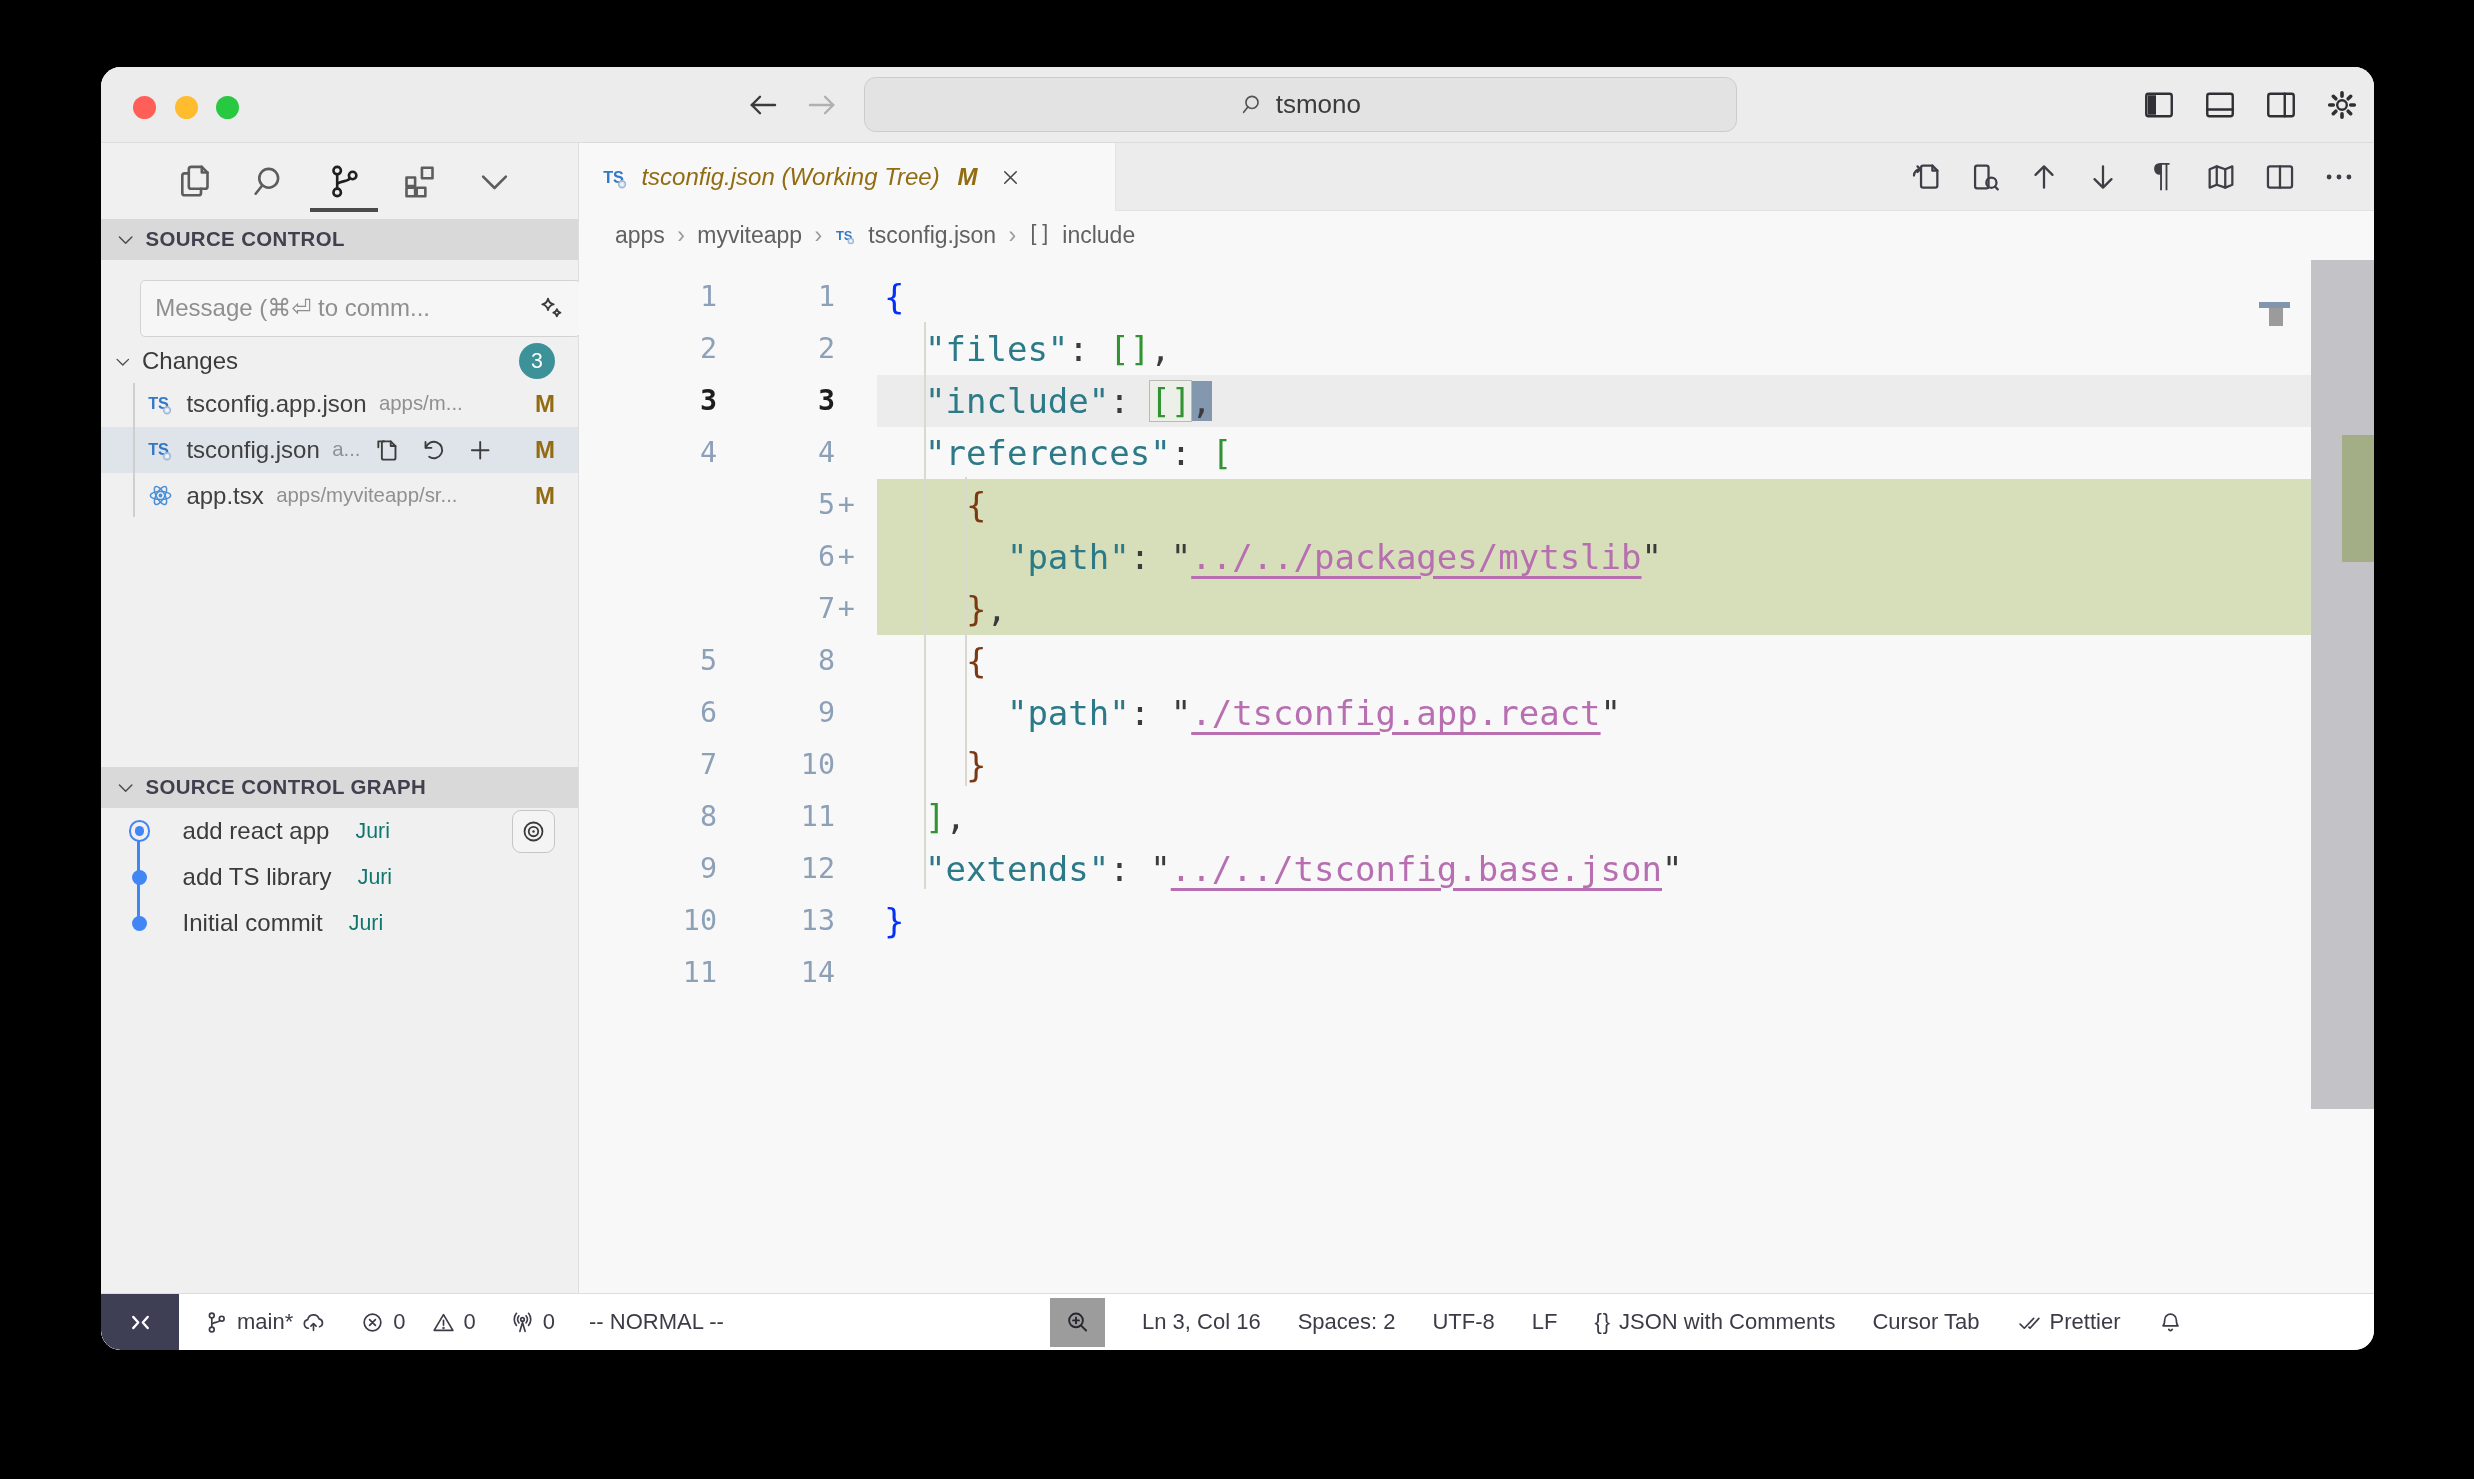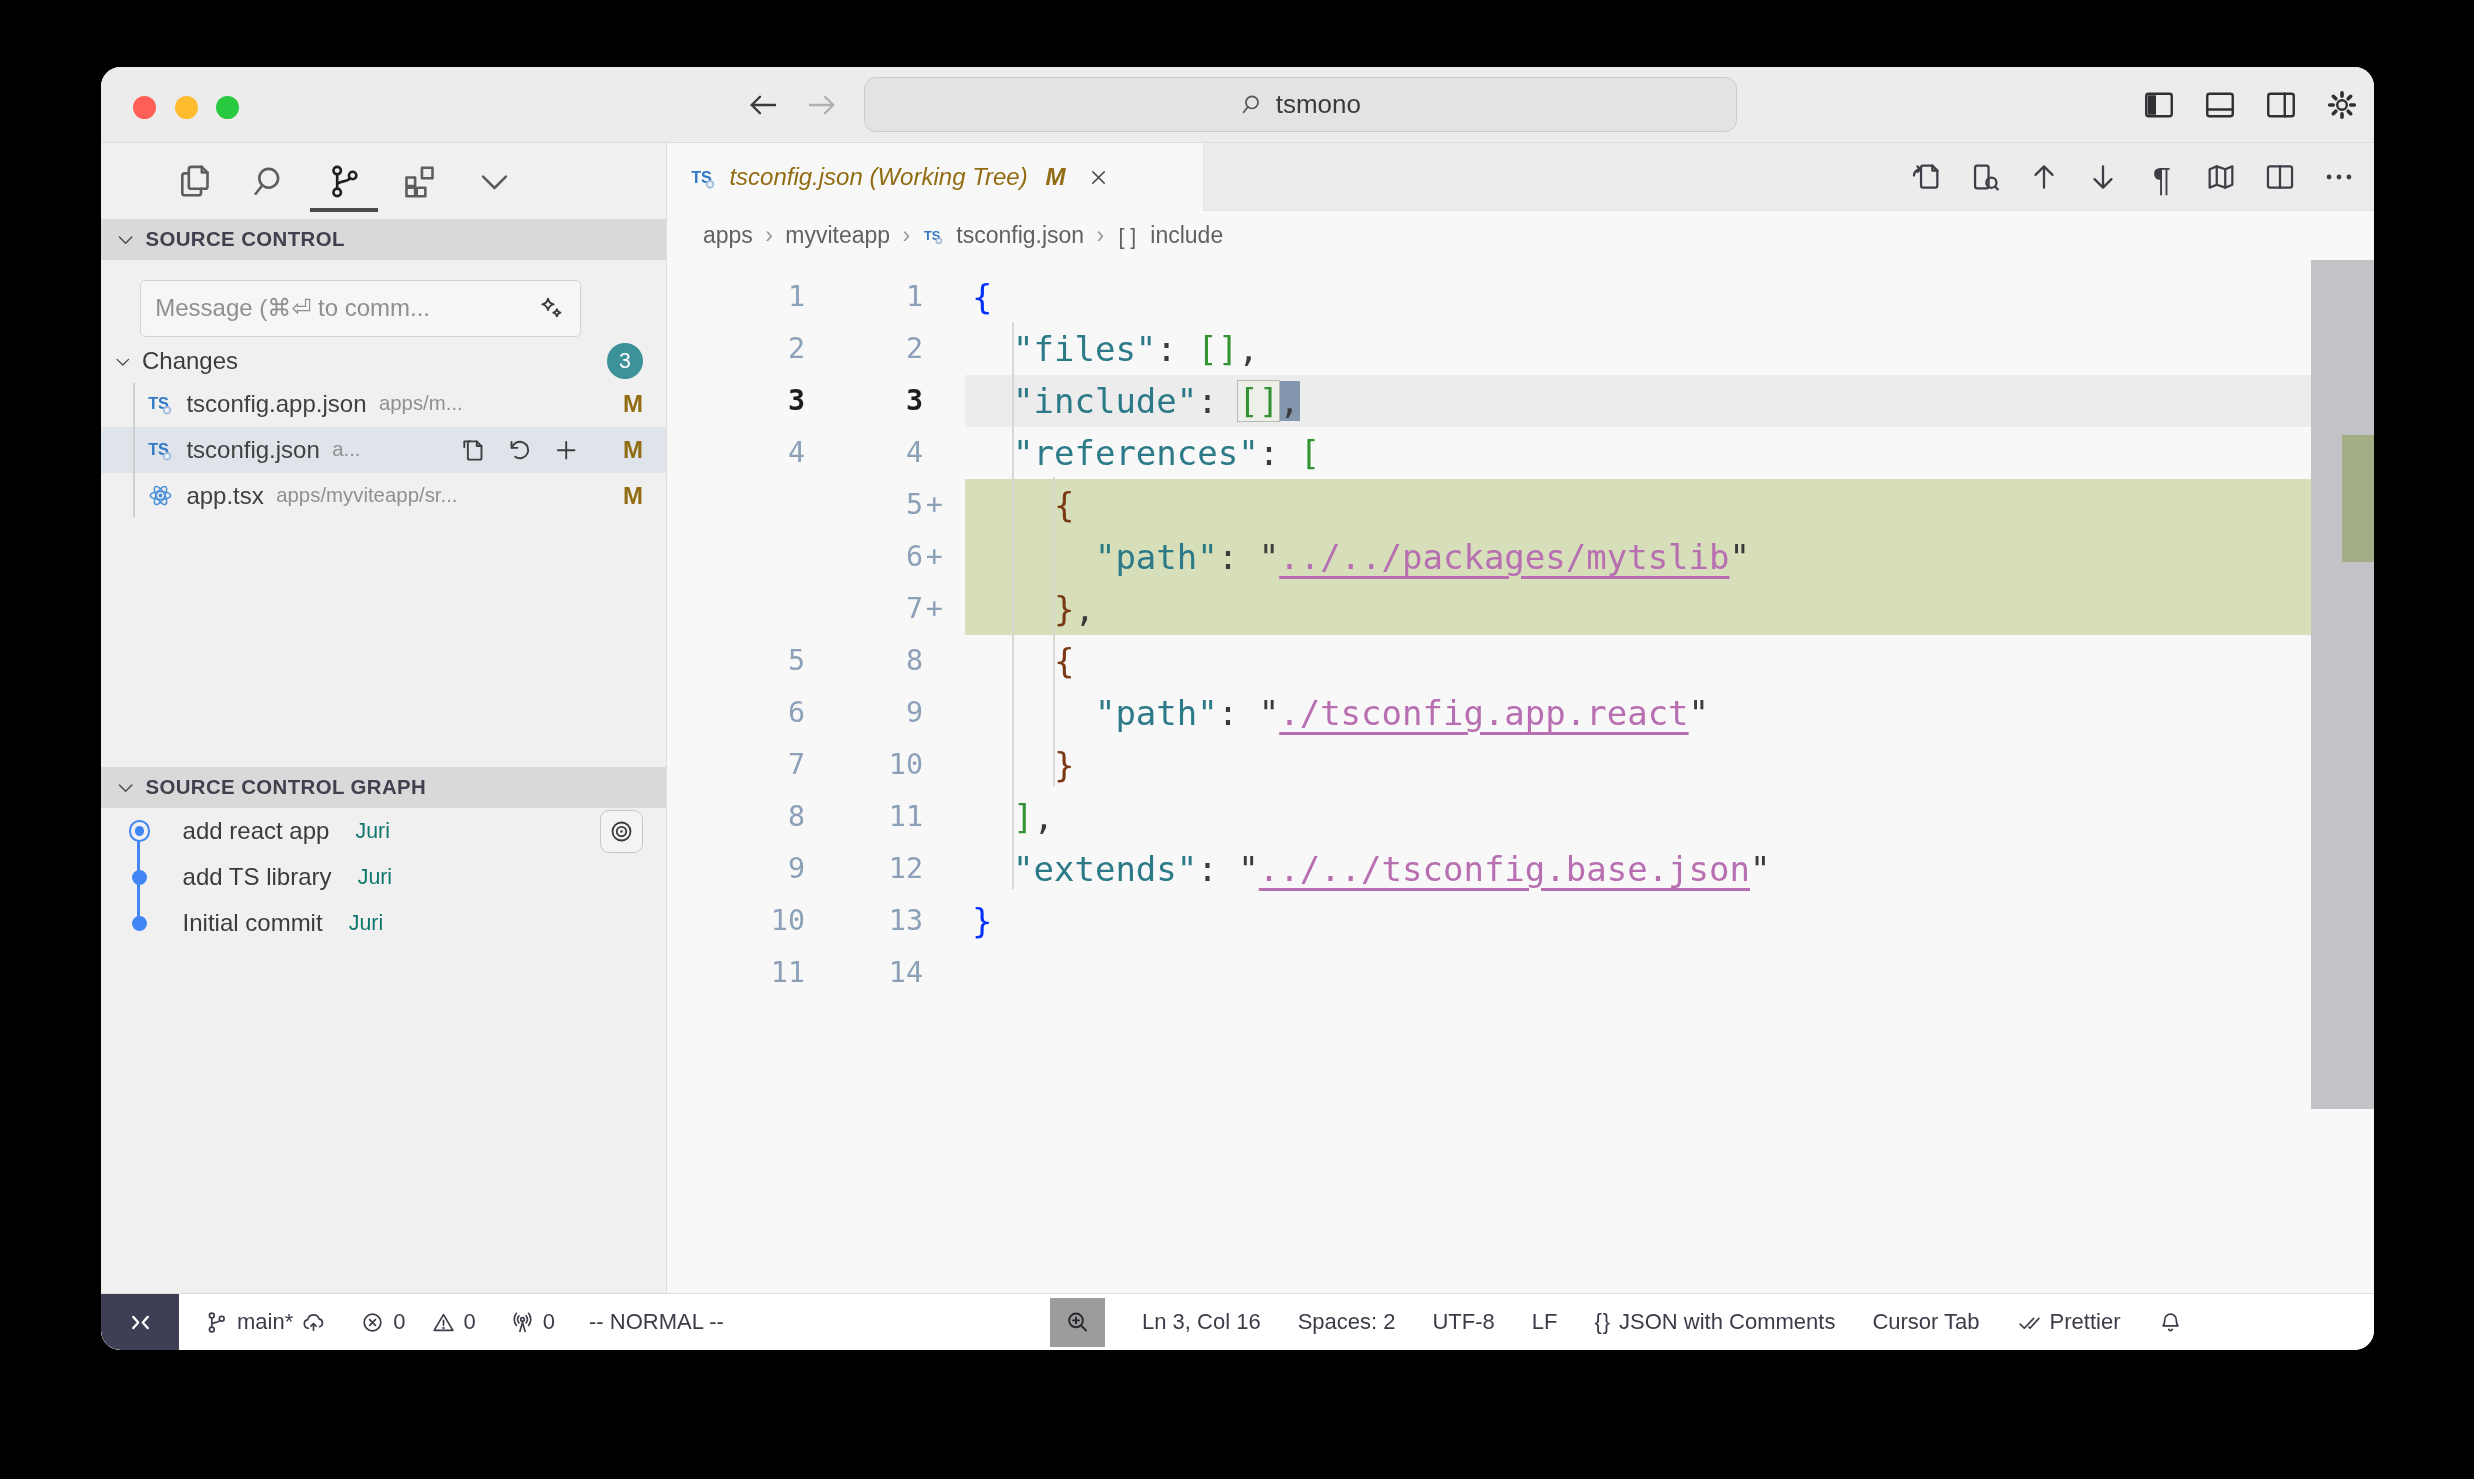--- a/index.html
+++ b/index.html
@@ -15,21 +15,21 @@
   .nav i{font-size:36px}
   .searchbox{position:absolute;left:763px;top:9.8px;width:873px;height:55px;background:#e3e3e3;border:0.9px solid #cbcbcb;border-radius:11.6px;display:flex;align-items:center;justify-content:center;gap:10.7px;color:#3c3c3c;font-size:26px}
   .searchbox i{font-size:25px;color:#555}
   .tb-right{position:absolute;right:14.2px;top:0;height:76px;display:flex;align-items:center;gap:25px;color:#2f2f34}
   .tb-right i{font-size:36px}
 
   
   .body{position:absolute;top:76px;bottom:57px;left:0;right:0;display:flex}
 
   
-  .sidebar{width:566px;flex:none;background:#f1f0f0;border-right:0.9px solid #dedede;position:relative}
+  .sidebar{width:478px;flex:none;background:#f1f0f0;border-right:0.9px solid #dedede;position:relative}
   .activity{height:76px;display:flex;align-items:center;padding-left:70px;gap:29px;color:#5d5d5d;position:relative}
   .act-item{width:46px;height:62px;display:flex;align-items:center;justify-content:center;position:relative;font-size:39px}
   .act-item.active{color:#1f1f1f}
   .act-item.active::after{content:"";position:absolute;left:-10.7px;right:-10.7px;bottom:0;height:3.6px;background:#4a4a4a}
   .section-header{height:41px;background:#d9d9d9;display:flex;align-items:center;padding-left:14.2px;gap:9px;font-size:20.4px;font-weight:bold;color:#40404f;letter-spacing:0.4px}
   .section-header i{font-size:21.3px;color:#4a4a4a}
   .msg-input{margin:19.6px 18px 0 39px;width:441px;height:57px;background:#f6f6f6;border:0.9px solid #d2d2d2;border-radius:5.3px;display:flex;align-items:center;padding:0 14.2px;color:#8f8f8f;font-size:24px}
   .msg-input .ph{flex:1;white-space:nowrap;overflow:hidden}
   .msg-input i{font-size:28.4px;color:#3b3b3b}
   .commit-btn{margin:25px 18px 0 39px;width:441px;height:67px;background:#4A9A9E;border-radius:9px;display:flex;align-items:stretch;color:#fff}
@@ -108,21 +108,21 @@
   .statusbar{position:absolute;left:0;right:0;bottom:0;height:57px;background:#ffffff;border-top:0.9px solid #dddddd;display:flex;align-items:center;font-size:22px;color:#3c3c48}
   .remote{width:78px;height:56px;background:#3E3E54;color:#fff;display:flex;align-items:center;justify-content:center;border-bottom-left-radius:19.6px}
   .remote i{font-size:27px}
   .sb-left{display:flex;align-items:center;gap:34px;padding-left:25px}
   .sb-item{display:flex;align-items:center;gap:8px;white-space:nowrap}
   .sb-item i{font-size:25px}
   .sb-right{position:absolute;left:949px;top:0;height:56px;display:flex;align-items:center;gap:37px}
   .zoombox{width:55px;height:49px;background:#9C9C9C;color:#26262e;display:flex;align-items:center;justify-content:center}
   .zoombox i{font-size:28.4px}
   .braces-ico{font-size:22px;letter-spacing:0.9px}
-  i[data-icon]{display:inline-flex;align-items:flex-start;justify-content:center;width:1em;height:1em;font-style:normal;flex:none}
+  i[data-icon]{display:inline-flex;align-items:flex-end;justify-content:center;width:1em;height:1em;font-style:normal;flex:none}
   i[data-icon] svg{width:100%;height:100%;display:block}
 </style>
 </head>
 <body>
 
 <div class="page">
   <div class="window">
 
     <div class="titlebar">
       <div class="traffic">

